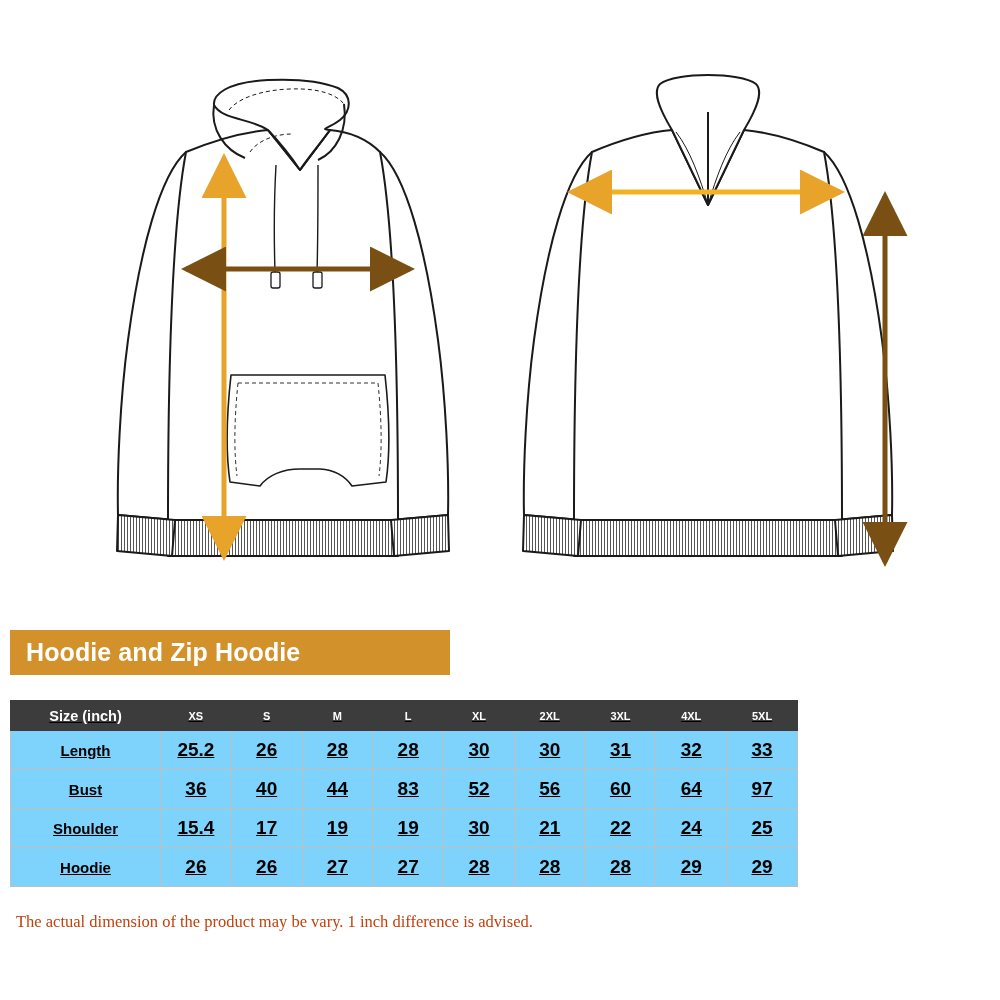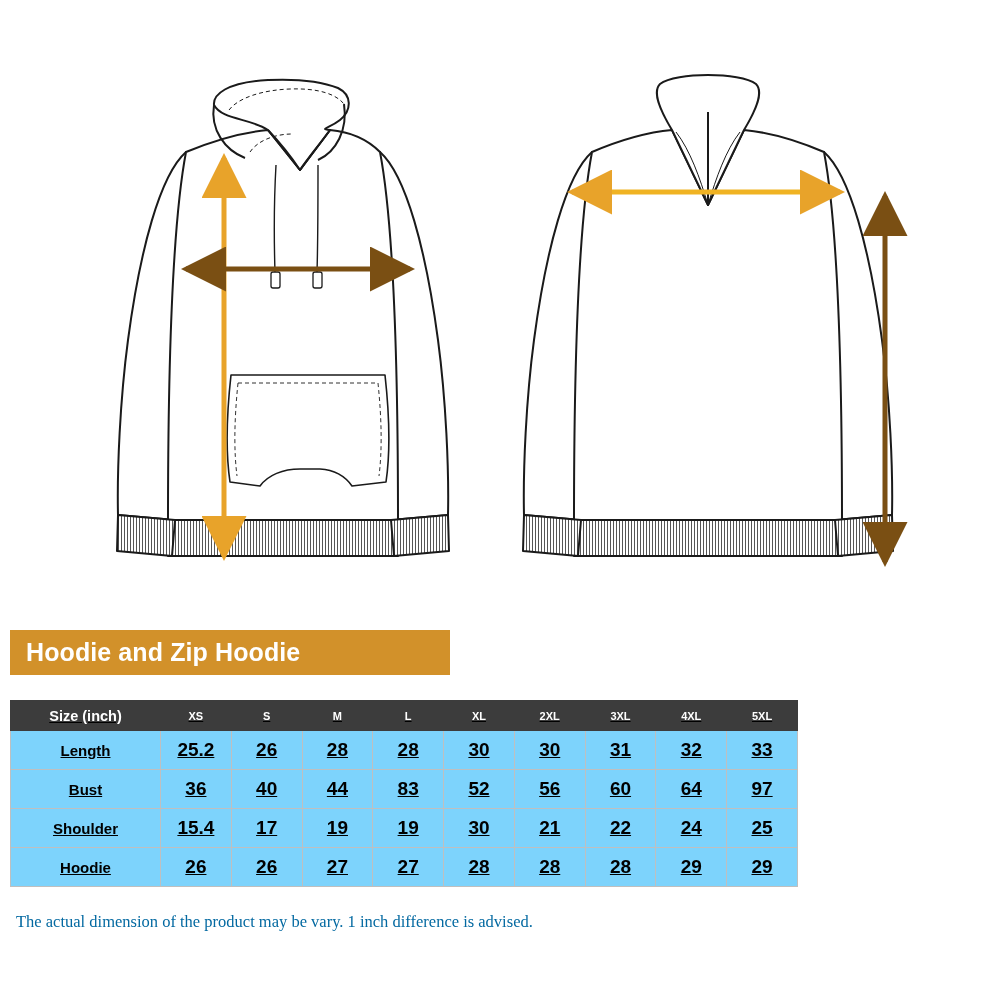--- a/index.html
+++ b/index.html
@@ -88,21 +88,21 @@
     font-weight: bold;
     font-size: 15px;
   }
   .first-col { width: 150px; }
   
   .footnote {
     position: absolute;
     left: 16px;
     top: 912px;
     font-size: 16.5px;
-    color: #0369a1;
+    color: #c2410c;
     font-family: "Liberation Serif", serif;
   }
 </style>
 </head>
 <body>
 
 <div id="page">
 
   <div class="illustration">
     <svg width="1000" height="610" viewBox="0 0 1000 610" xmlns="http://www.w3.org/2000/svg">

